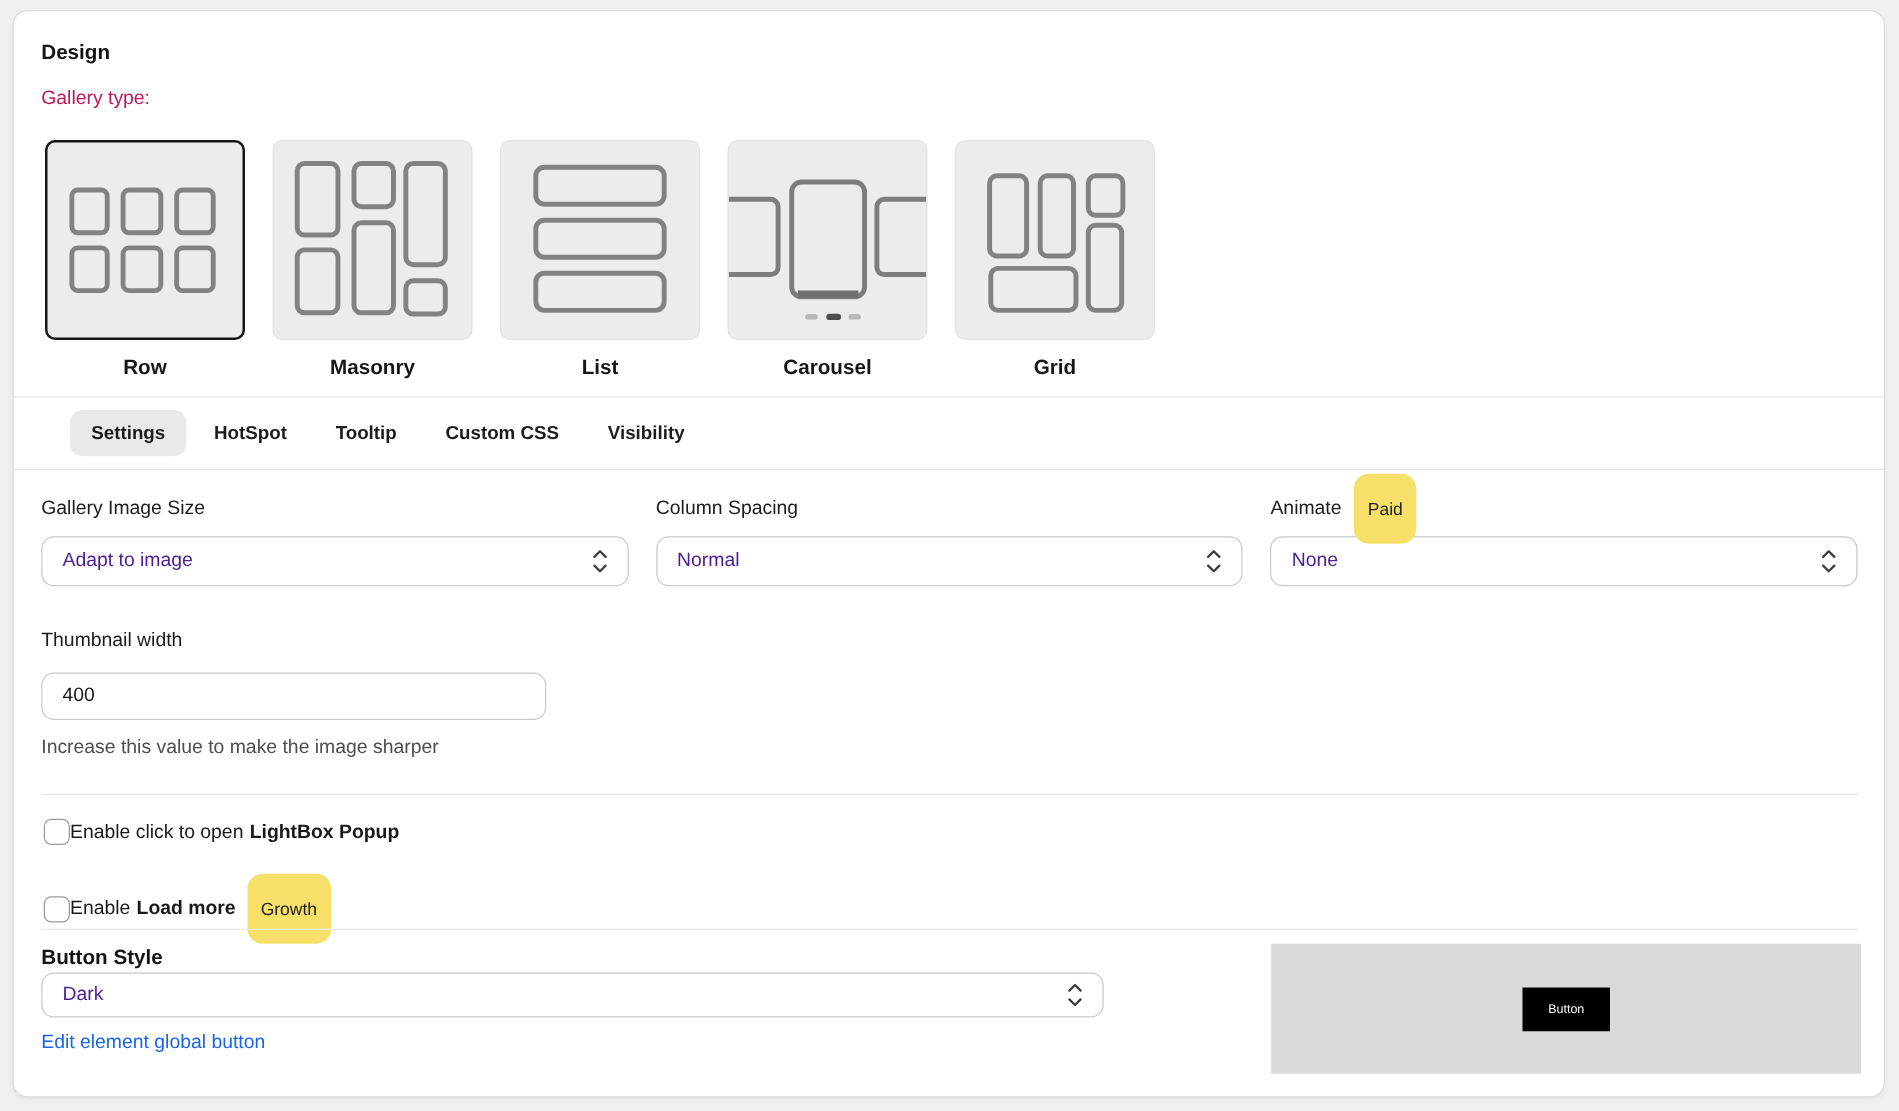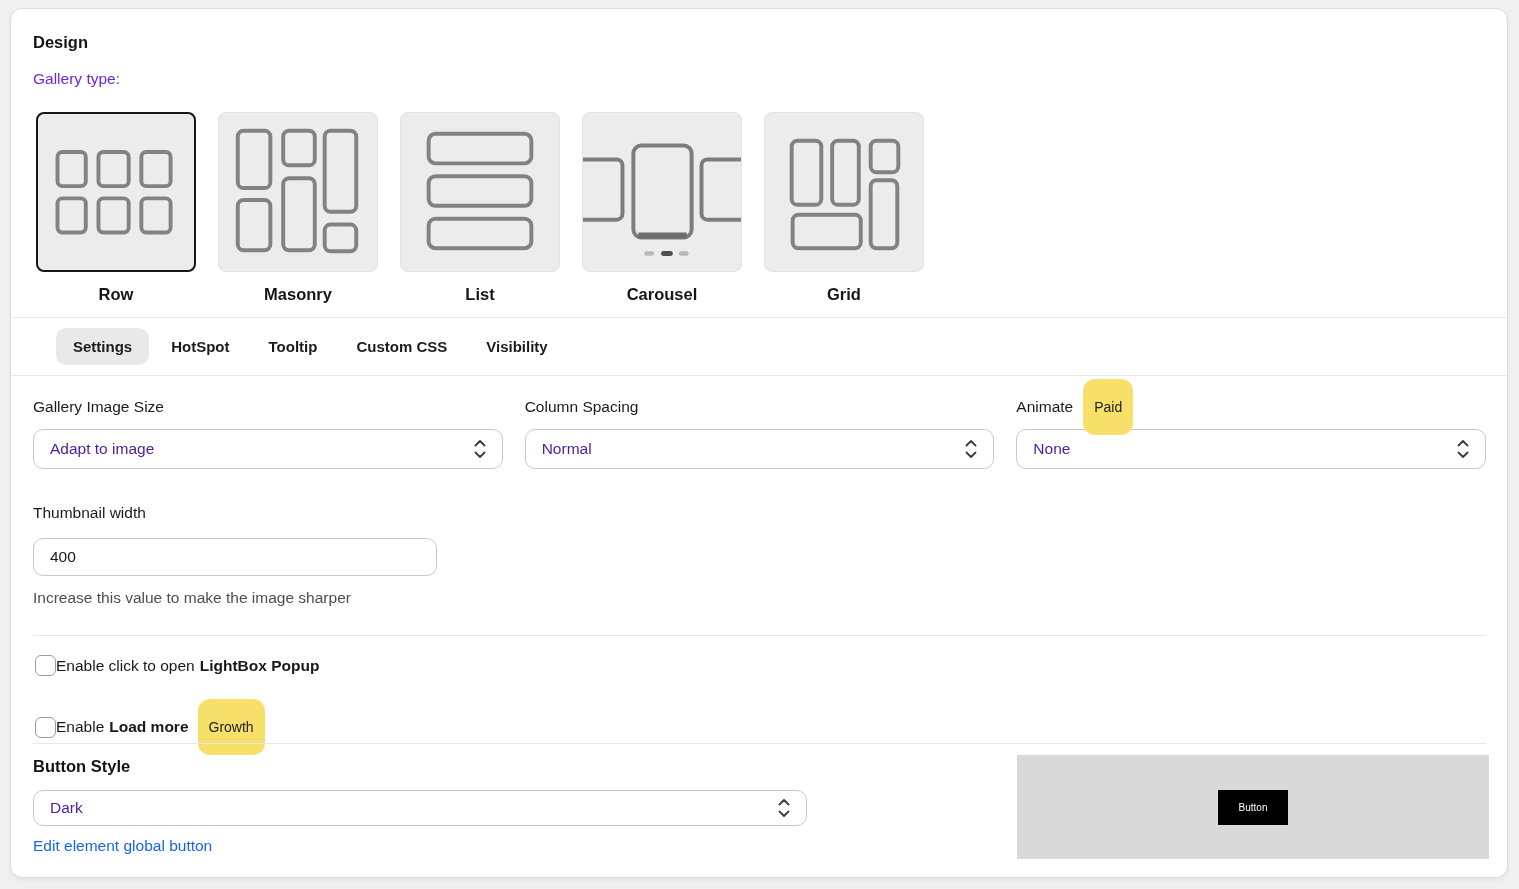--- a/index.html
+++ b/index.html
@@ -17,21 +17,21 @@
     border: 1px solid #dcdcdc;
     border-radius: 12px;
     box-shadow: 0 2px 4px rgba(0,0,0,.05);
   }
   .design-title {
     position: absolute; left: 22px; top: 24px;
     font-size: 16.5px; font-weight: 700; color: #141414;
   }
   .gallery-type-label {
     position: absolute; left: 22px; top: 61px;
-    font-size: 15.5px; color: #6d28d9;
+    font-size: 15.5px; color: #be185d;
   }
   .tiles {
     position: absolute; left: 25px; top: 103px;
     display: flex; gap: 22px;
   }
   .tile-group { width: 160px; display: flex; flex-direction: column; align-items: center; }
   .tile {
     width: 160px; height: 160px;
     background: #ececec;
     border: 1px solid #e3e3e3;
@@ -116,21 +116,21 @@
     border-radius: 6px;
     background: #fff;
     cursor: pointer;
     margin: 0;
   }
   .cb-text { margin-left: 0; display: flex; align-items: center; gap: 5px; }
   .cb-text .bold { font-weight: 700; }
   .cb-text .badge { margin-left: 4px; }
   .button-style-block { position: absolute; left: 22px; top: 748px; }
   .button-style-label { font-size: 16.5px; font-weight: 700; color: #141414; height: 21px; }
-  .button-style-select { width: 774px; height: 36px; margin-top: 12px; }
+  .button-style-select { width: 850px; height: 36px; }
   .edit-link {
     display: inline-block;
     margin-top: 11px;
     font-size: 15.5px; color: #1766e8;
     text-decoration: none;
     cursor: pointer;
   }
   .preview {
     position: absolute; left: 1006px; top: 746px;
     width: 472px; height: 104px;

